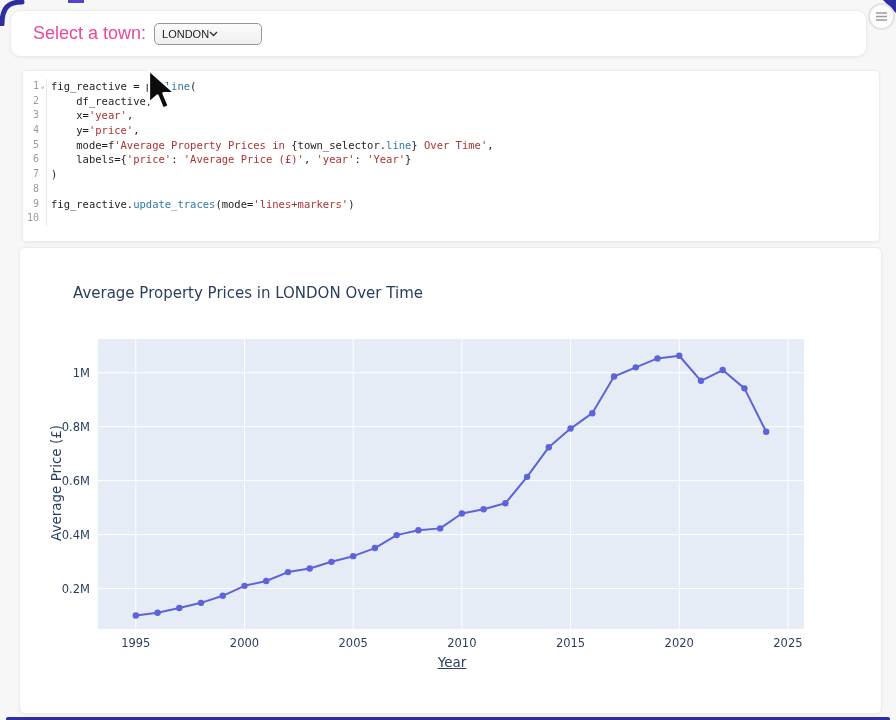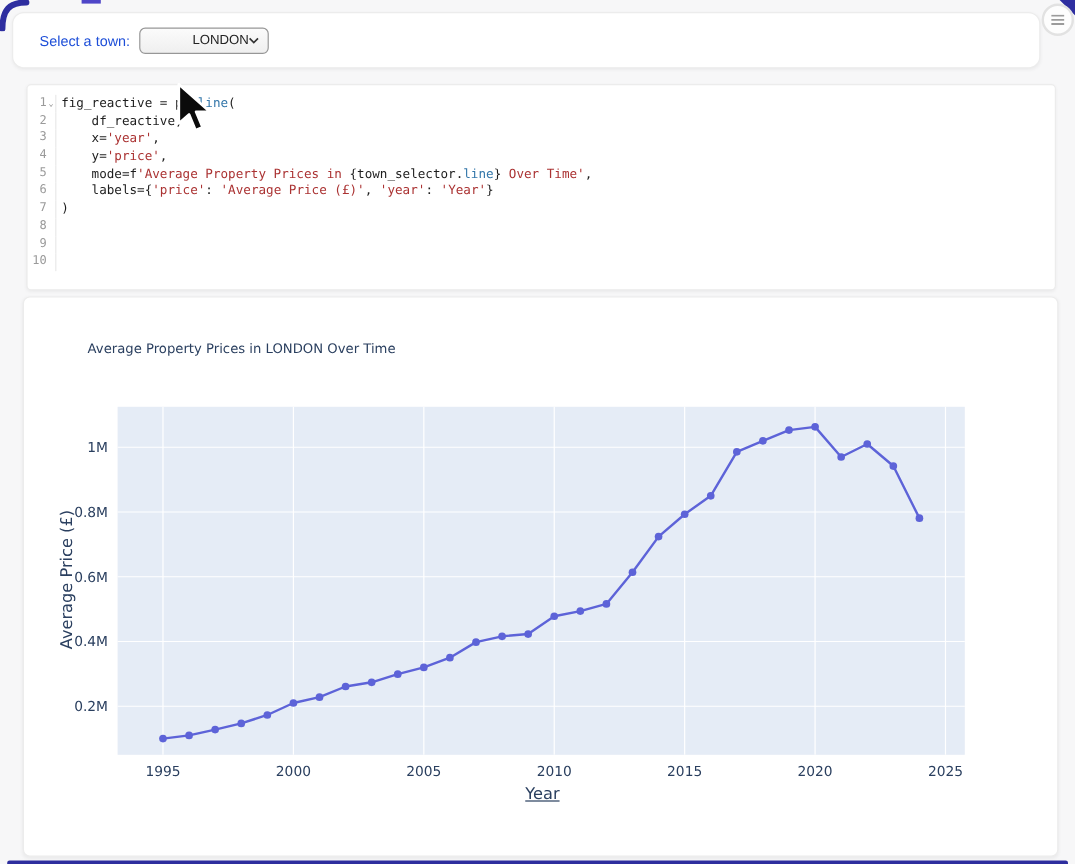--- a/index.html
+++ b/index.html
@@ -3,24 +3,24 @@
 <meta charset="utf-8">
 <style>
   html,body{margin:0;padding:0;}
   .page{position:relative;width:896px;height:720px;background:#f7f7f8;overflow:hidden;
         font-family:"Liberation Sans", sans-serif;}
   .card{position:absolute;background:#fff;border:1px solid #ececec;
         box-shadow:0 1px 3px rgba(0,0,0,0.05);}
   
   .control-card{left:10px;top:10px;width:855px;height:45px;border-radius:10px;
         display:flex;align-items:center;}
-  .ctl-label{margin-left:22px;font-size:12px;color:#1d4ed8;}
+  .ctl-label{margin-left:22px;font-size:18px;color:#ec4899;}
   .select{margin-left:8px;width:92px;height:20px;border:1.5px solid #979797;border-radius:5px;
         background:linear-gradient(#fbfbfb,#efefef);display:flex;align-items:center;
-        justify-content:flex-end;padding:0 7px;cursor:default;}
+        justify-content:flex-start;padding:0 7px;cursor:default;}
   .select .val{font-size:11px;color:#222;}
   
   .menu-btn{position:absolute;left:868px;top:3px;width:23px;height:23px;border-radius:50%;
         background:#fdfdfd;border:2px solid #e2e2e2;display:flex;align-items:center;
         justify-content:center;z-index:6;}
   .corner-tr{position:absolute;right:0;top:0;width:0;height:0;
         border-left:13px solid transparent;border-top:13px solid #2e2ea0;z-index:5;}
   .corner-arc{position:absolute;left:0;top:0;z-index:5;}
   .top-tick{position:absolute;left:68px;top:0;width:16px;height:3px;background:#4f46c8;}
   
@@ -31,21 +31,21 @@
   .ln{width:14px;flex:none;text-align:right;color:#9a9a9a;font-size:10px;}
   .fold{width:7px;flex:none;text-align:center;color:#888;font-size:7px;
         border-right:1px solid #e9e9e9;}
   .code-text{padding-left:4px;white-space:pre;color:#1d1d1d;}
   .tok-p{color:#1d1d1d;}
   .tok-s{color:#ab3333;}
   .tok-m{color:#3477aa;}
   
   .chart-card{left:19px;top:247px;width:861px;height:465px;border-radius:6px;}
   .chart-title{position:absolute;left:53px;top:36px;font-family:"DejaVu Sans", sans-serif;
-        font-size:11px;color:#2a3f5f;}
+        font-size:15px;color:#2a3f5f;}
   #plot{position:absolute;left:0;top:0;}
   .tick{font-family:"DejaVu Sans", sans-serif;font-size:11.5px;fill:#2a3f5f;}
   .x-title{position:absolute;left:382px;top:406px;width:100px;text-align:center;
         font-family:"DejaVu Sans", sans-serif;font-size:13.5px;color:#2a3f5f;text-decoration:underline;}
   .y-title{position:absolute;left:-29px;top:227px;width:130px;height:16px;text-align:center;
         font-family:"DejaVu Sans", sans-serif;font-size:13.5px;color:#2a3f5f;
         transform:rotate(-90deg);}
   .bottom-bar{position:absolute;left:6px;right:6px;bottom:0;height:3px;background:#2e2e9e;
         border-radius:2px 2px 0 0;}
   .cursor{position:absolute;left:146px;top:68px;z-index:9;}
@@ -117,20 +117,21 @@
           <span class="code-text"><span class="tok-p">)</span></span>
         </div>
         <div class="code-row">
           <span class="ln">8</span>
           <span class="fold"></span>
           <span class="code-text">&nbsp;</span>
         </div>
         <div class="code-row">
           <span class="ln">9</span>
           <span class="fold"></span>
+          <span class="code-text"><span class="tok-p">fig_reactive.</span><span class="tok-m">update_traces</span><span class="tok-p">(mode=</span><span class="tok-s">'lines+markers'</span><span class="tok-p">)</span></span>
         </div>
         <div class="code-row">
           <span class="ln">10</span>
           <span class="fold"></span>
         </div>
       </div>
   </div>
 
   <div class="card chart-card">
     <div class="chart-title">Average Property Prices in LONDON Over Time</div>

